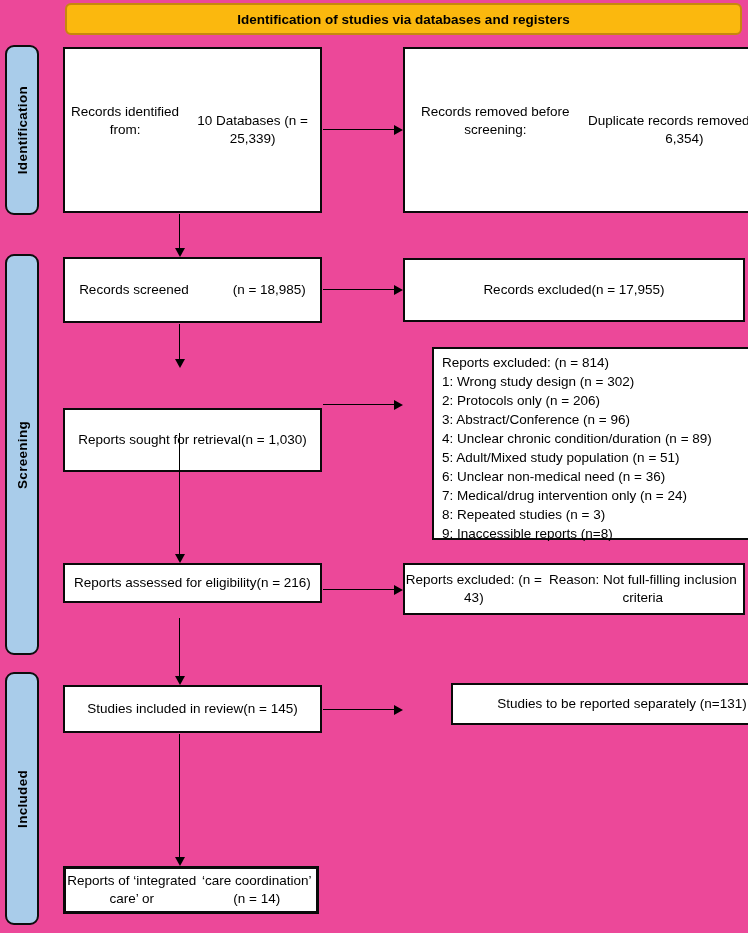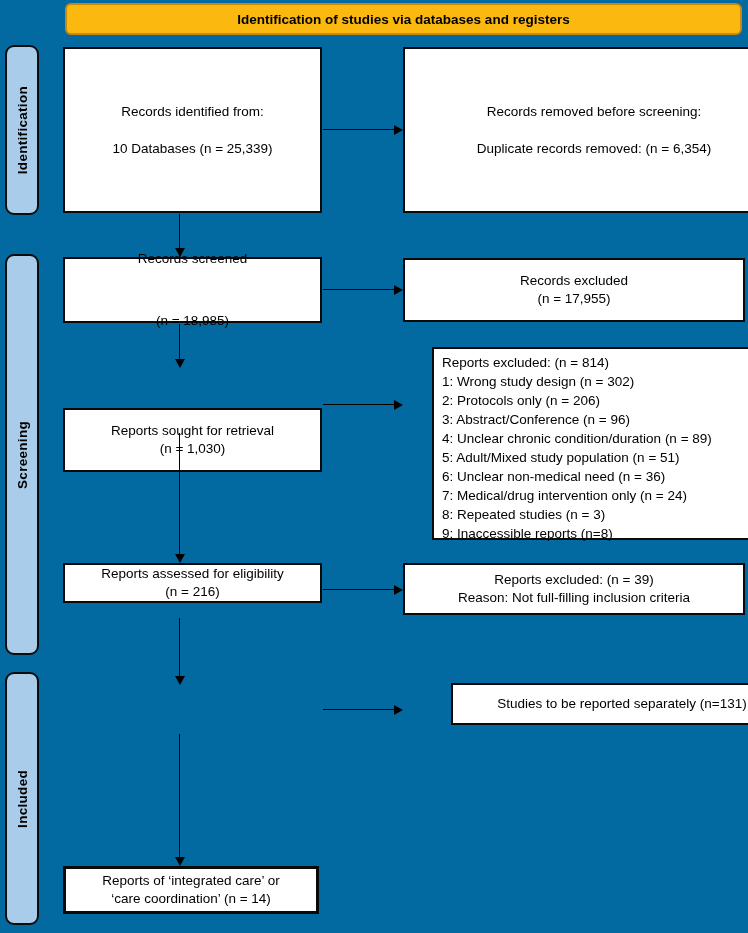--- a/index.html
+++ b/index.html
@@ -3,21 +3,21 @@
 <meta charset="utf-8">
 <style>
   * { box-sizing: border-box; }
   html, body { margin: 0; padding: 0; background: #ffffff; }
   body { font-family: "Liberation Sans", sans-serif; color: #000; }
 
   .canvas {
     position: relative;
     width: 748px;
     height: 933px;
-    background: #0369a1;
+    background: #ec4899;
     overflow: hidden;
   }
 
   .banner {
     position: absolute;
     left: 65px; top: 3px; width: 677px; height: 32px;
     background: var(--banner-fill, #FBB80E);
     border: 2px solid var(--banner-border, #C8870D);
     border-radius: 6px;
     display: flex; align-items: center; justify-content: center;
@@ -42,21 +42,21 @@
   }
 
   .box {
     position: absolute;
     background: #ffffff;
     border: 2px solid var(--box-border, #0a0a0a);
     font-size: 13.5px;
     line-height: 18px;
   }
   .center-box {
-    display: flex; flex-direction: column;
+    display: flex; flex-direction: row;
     align-items: center; justify-content: center;
     text-align: center;
   }
   .thick { border-width: 3px; }
   .gap-after { margin-bottom: 19px; }
 
   .list-box {
     padding: 4px 4px 2px 8px;
     text-align: left;
     line-height: 19px;
@@ -144,24 +144,28 @@
     <div>7: Medical/drug intervention only (n = 24)</div>
     <div>8: Repeated studies (n = 3)</div>
     <div>9: Inaccessible reports (n=8)</div>
   </div>
 
   <div class="box center-box" style="left:63px; top:563px; width:259px; height:40px;">
     <div>Reports assessed for eligibility</div>
     <div>(n = 216)</div>
   </div>
   <div class="box center-box" style="left:403px; top:563px; width:342px; height:52px;">
-    <div>Reports excluded: (n = 39)</div>
+    <div>Reports excluded: (n = 43)</div>
     <div>Reason: Not full-filling inclusion criteria</div>
   </div>
 
+  <div class="box center-box" style="left:63px; top:685px; width:259px; height:48px;">
+    <div>Studies included in review</div>
+    <div>(n = 145)</div>
+  </div>
   <div class="box center-box" style="left:403px; top:683px; width:342px; height:42px;margin-left:48px;">
     <div>Studies to be reported separately (n=131)</div>
   </div>
 
   <div class="box center-box thick" style="left:63px; top:866px; width:256px; height:48px;">
     <div>Reports of ‘integrated care’ or</div>
     <div>‘care coordination’ (n = 14)</div>
   </div>
 
   <div class="h-arrow" style="left:323px; top:129px; width:71px;"></div>

